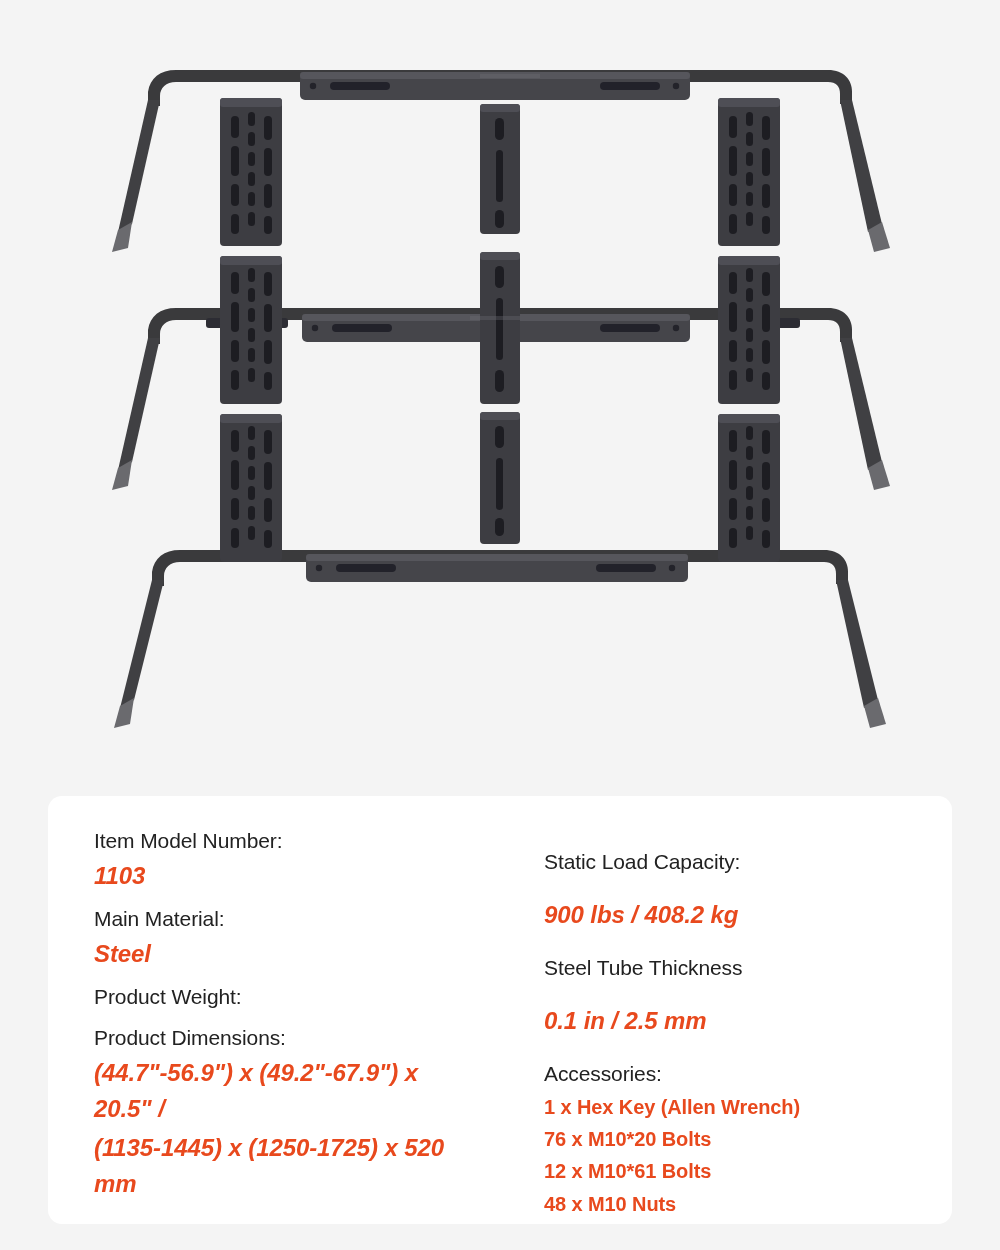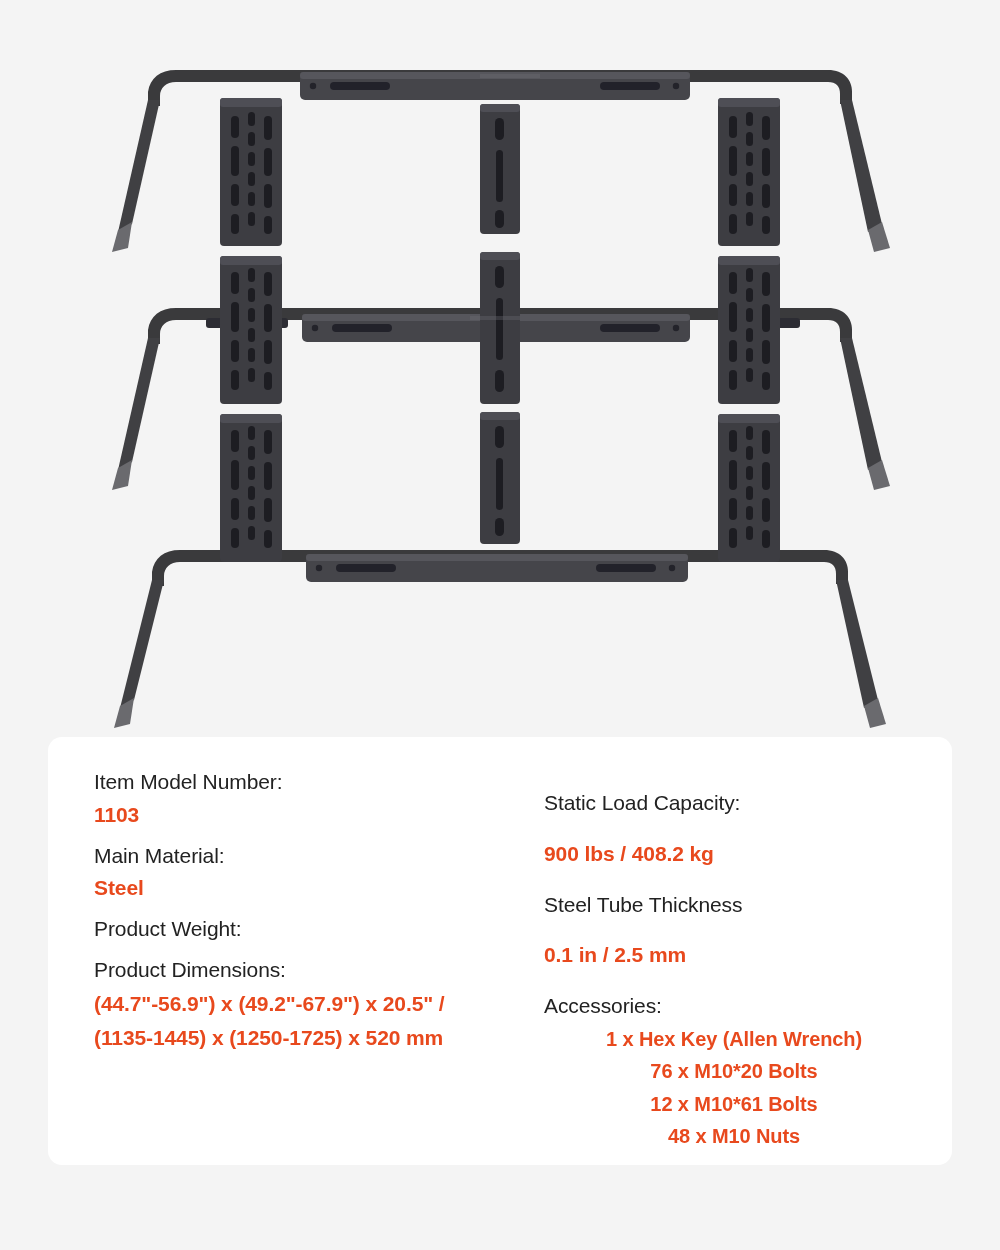--- a/index.html
+++ b/index.html
@@ -20,21 +20,21 @@
     width: 1000px;
     height: 770px;
     background: #f4f4f4;
   }
   #product-image svg { display: block; }
 
   
   #spec-card {
     position: absolute;
     left: 48px;
-    top: 737px;
+    top: 796px;
     width: 904px;
     height: 428px;
     background: #ffffff;
     border-radius: 14px;
     display: flex;
     padding: 30px 0 0 0;
   }
   .spec-col {
     flex: 1 1 50%;
     padding: 0 28px 0 46px;
@@ -42,40 +42,41 @@
   .spec-col.right { padding-left: 38px; }
 
   .spec-label {
     font-size: 21px;
     color: #222222;
     line-height: 1.42;
     margin-top: 11px;
     letter-spacing: -0.1px;
   }
   .spec-value {
-    font-size: 21px;
+    font-size: 24px;
     color: #e8491d;
     font-weight: bold;
     line-height: 1.42;
     margin-top: 3px;
     letter-spacing: -0.1px;
+    font-style: italic;
   }
   .spec-value.two-line { line-height: 1.5; }
   .spec-col.left .spec-label:first-child { margin-top: 0; }
 
   .acc-list { margin-top: 2px; }
   .acc-item {
     font-size: 20px;
     color: #e8491d;
     font-weight: bold;
     line-height: 1.62;
     letter-spacing: -0.1px;
   }
   .right .spec-label, .right .spec-value { padding-left: 6px; margin-top: 21px; }
-  .right .acc-item { padding-left: 6px; text-align: center; }
+  .right .acc-item { padding-left: 6px; }
 </style>
 </head>
 <body>
 
 <div id="product-image">
   <svg width="1000" height="770" viewBox="0 0 1000 770" xmlns="http://www.w3.org/2000/svg">
     <defs>
 
       <g id="plate-slots">
         

